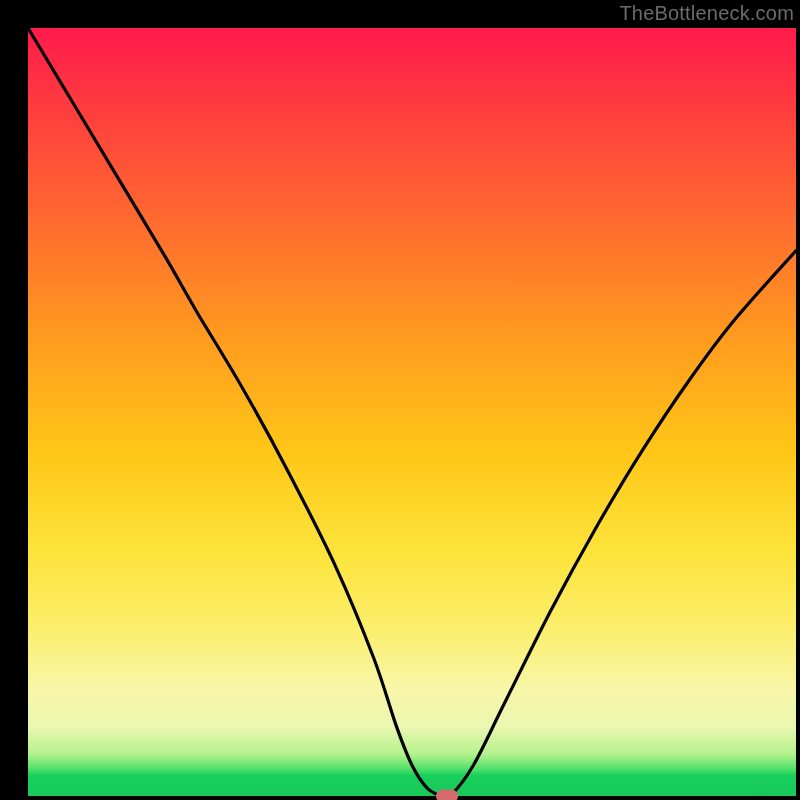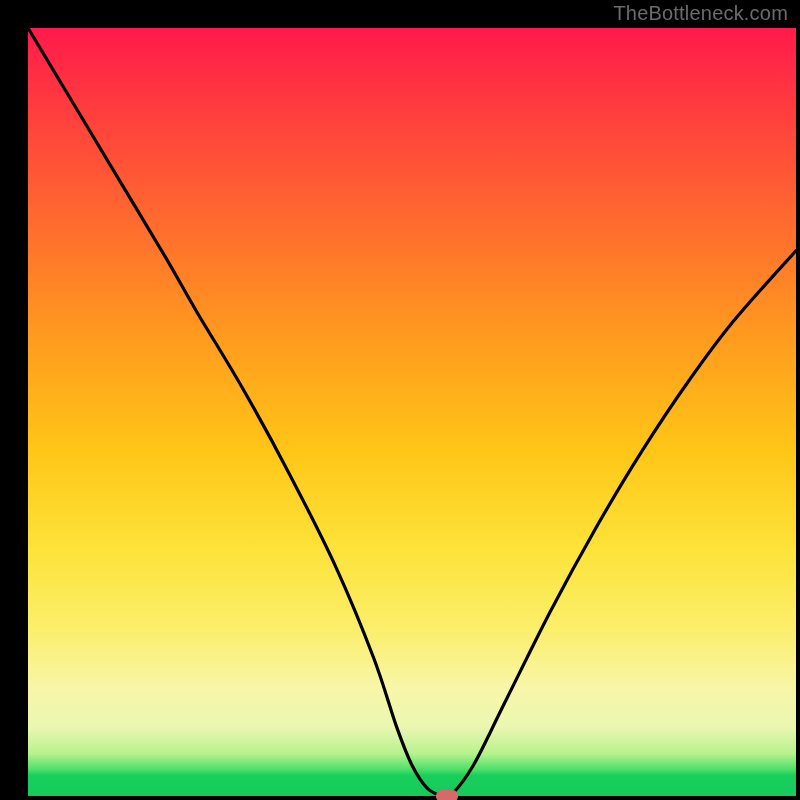--- a/index.html
+++ b/index.html
@@ -44,21 +44,21 @@
     position: absolute;
     width: 22px;
     height: 13px;
     border-radius: 7px / 6px;
     background: #d46a6a;
     transform: translate(-50%, -50%);
   }
   .watermark {
     position: absolute;
     top: 2px;
-    right: 12px;
+    right: 6px;
     font-family: Arial, Helvetica, sans-serif;
     font-size: 20px;
     color: #6b6b6b;
     letter-spacing: 0.2px;
     user-select: none;
   }
 </style>
 </head>
 <body>
 

